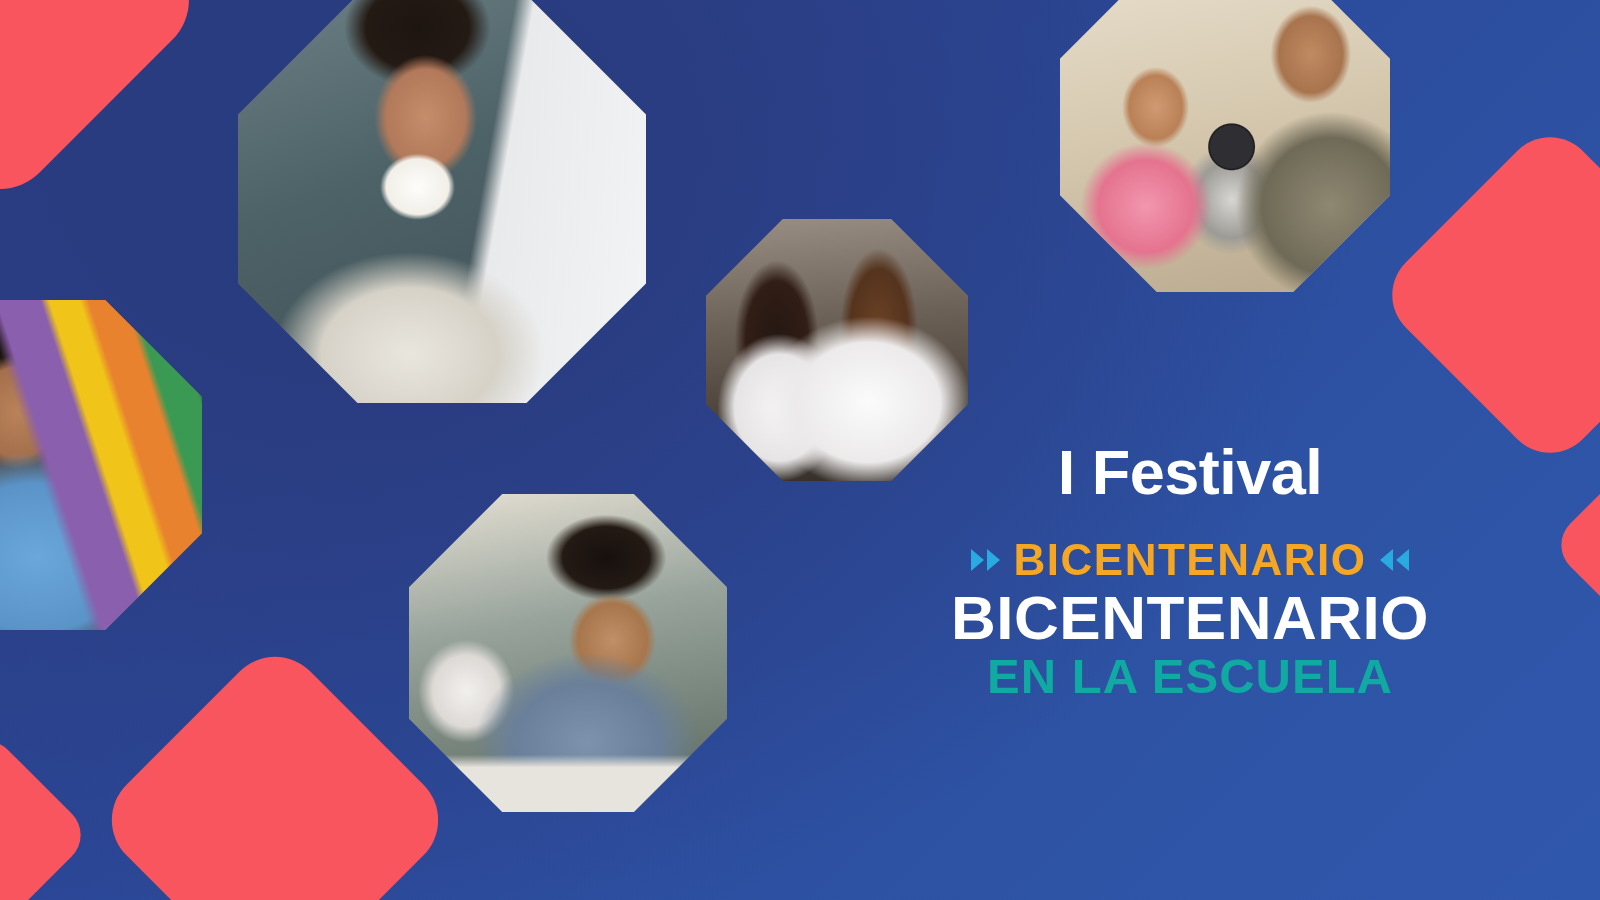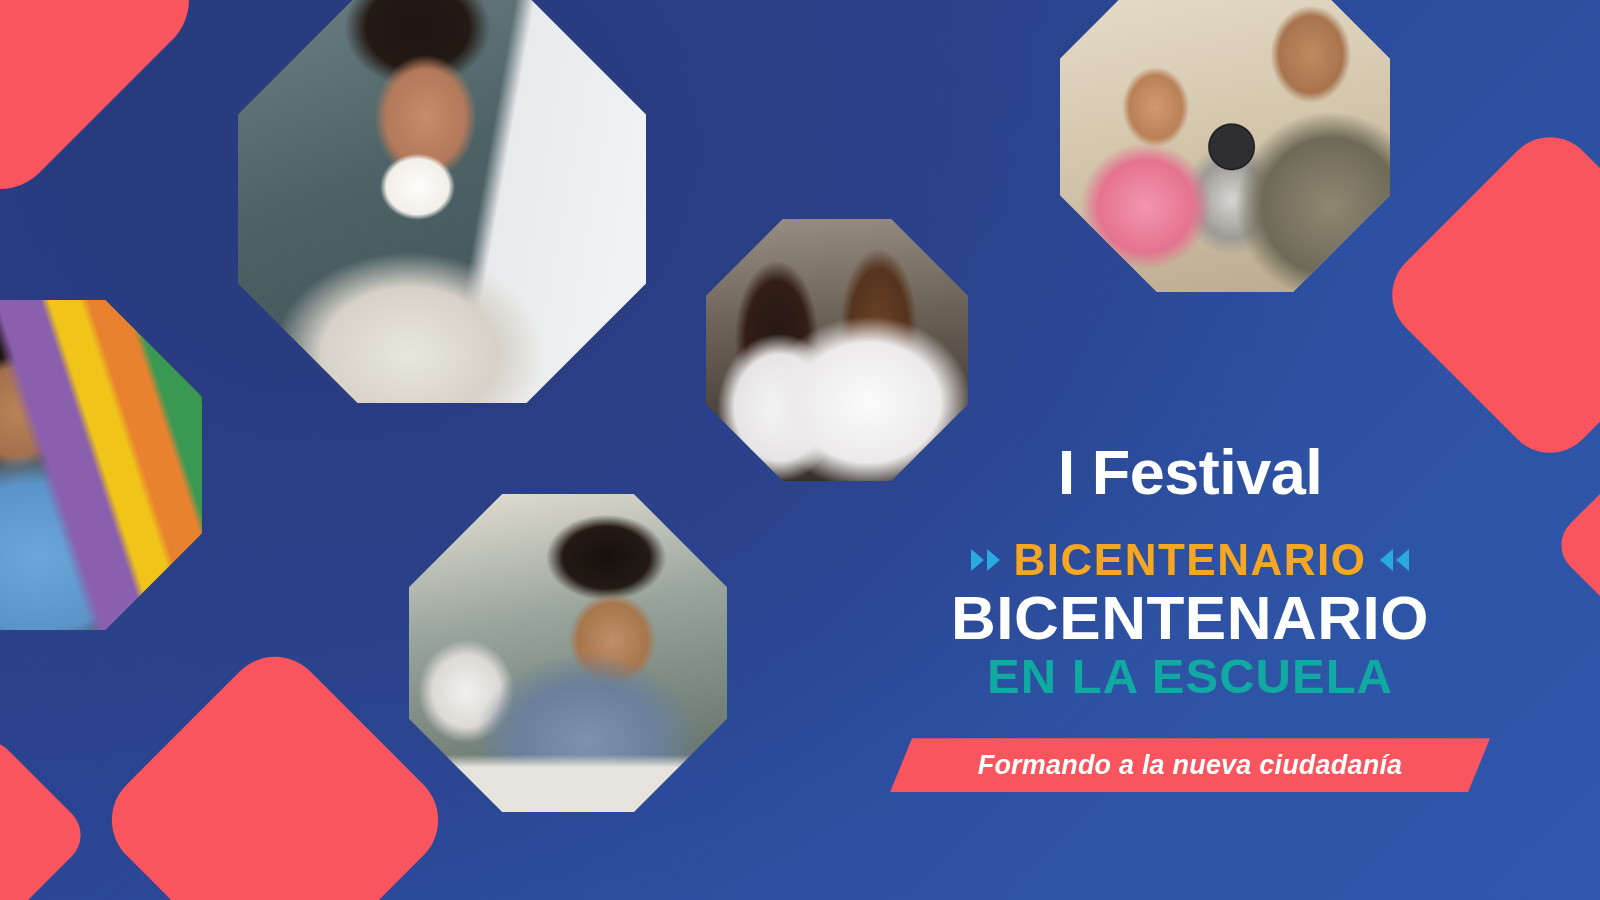--- a/index.html
+++ b/index.html
@@ -300,18 +300,15 @@
       <span class="arrow-pair">
         <span class="tri tri-left"></span>
         <span class="tri tri-left"></span>
       </span>
     </div>
 
     <div id="bicentenario-text">BICENTENARIO</div>
 
     <div id="escuela-text">EN LA ESCUELA</div>
 
-    <div id="tagline-banner">
-      <span id="tagline-text">Formando a la nueva ciudadanía</span>
-    </div>
 
   </div>
 </div>
 
 </body></html>

